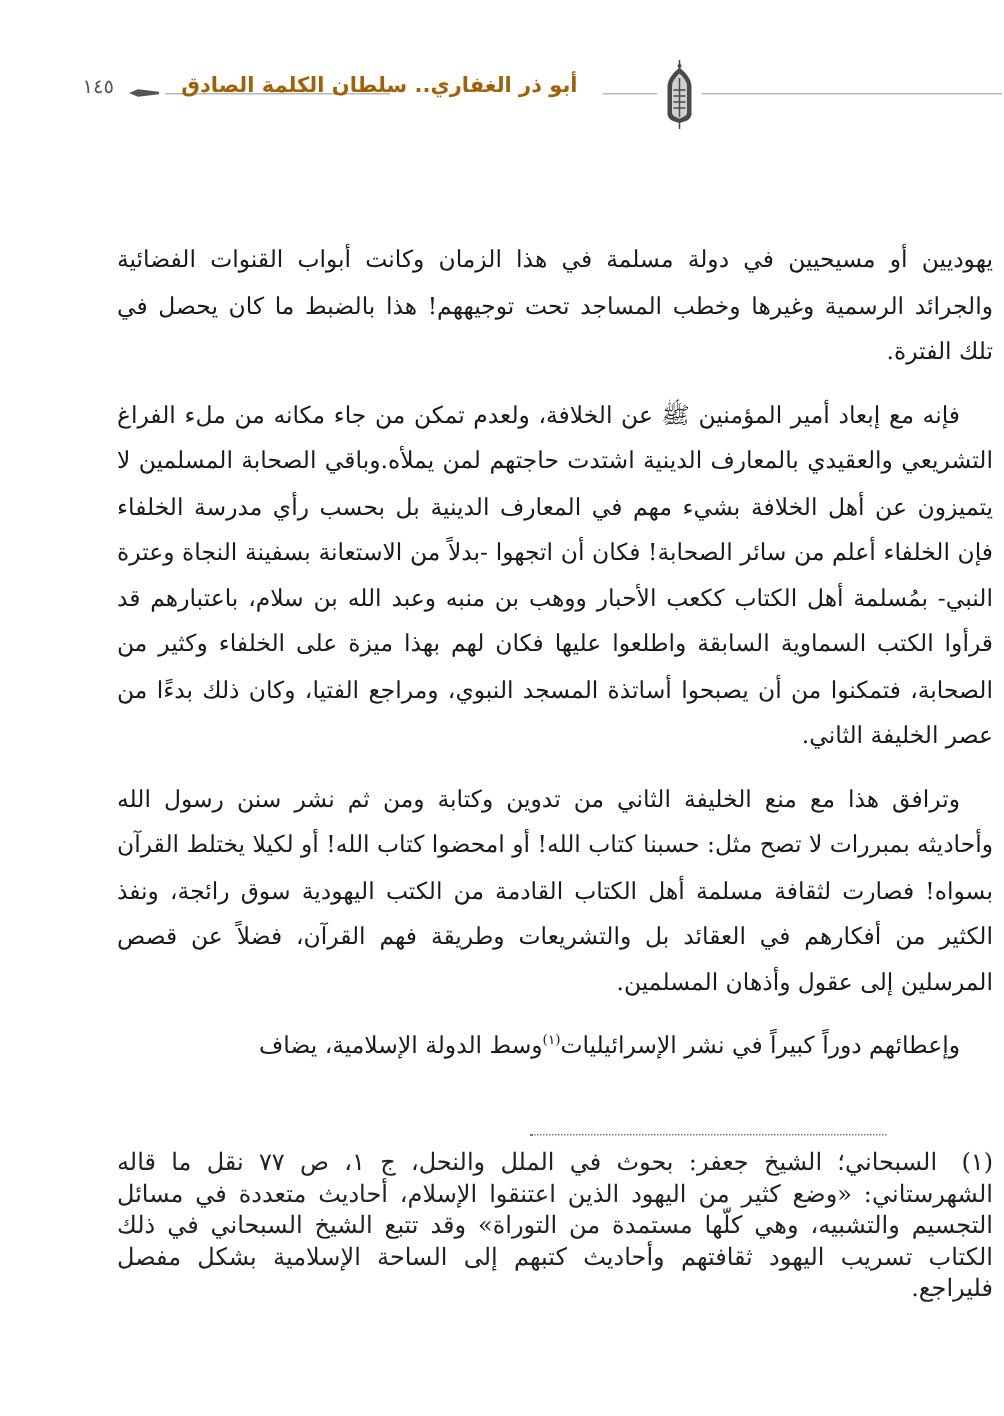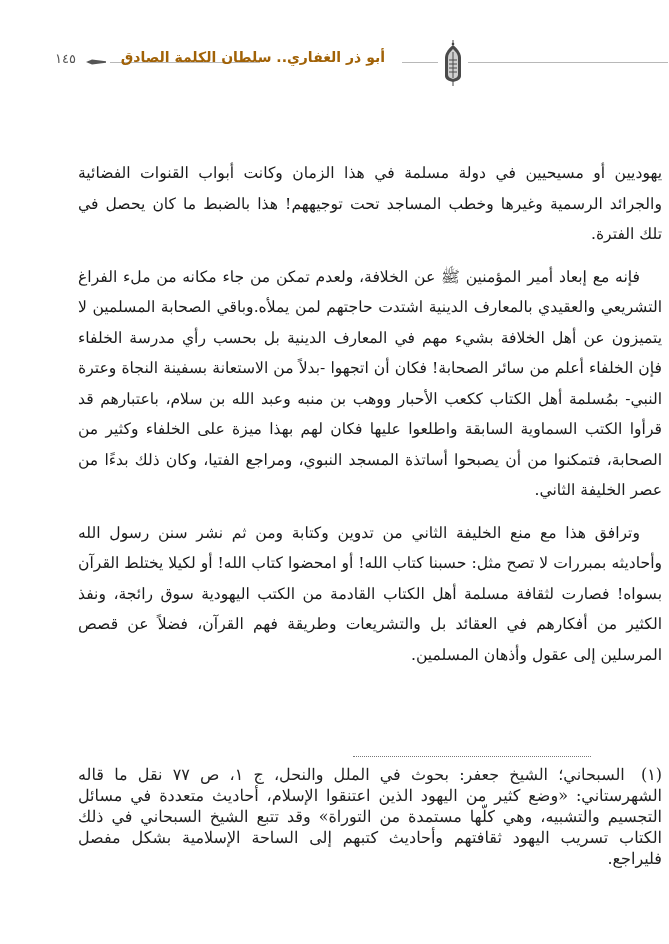--- a/index.html
+++ b/index.html
@@ -65,20 +65,21 @@
     <path d="M6 20 L14 20 M6 24 L14 24 M6 28 L14 28 M6 32 L14 32 M10 12 L10 38" stroke="#4a4a4a" stroke-width="1"></path>
     <line x1="10" y1="42" x2="10" y2="46" stroke="#444" stroke-width="1"></line>
   </svg>
   <div class="hdr-line l3"></div>
 </div>
 
 <div class="content">
   <p>يهوديين أو مسيحيين في دولة مسلمة في هذا الزمان وكانت أبواب القنوات الفضائية والجرائد الرسمية وغيرها وخطب المساجد تحت توجيههم! هذا بالضبط ما كان يحصل في تلك الفترة.</p>
   <p class="indent">فإنه مع إبعاد أمير المؤمنين ﷺ عن الخلافة، ولعدم تمكن من جاء مكانه من ملء الفراغ التشريعي والعقيدي بالمعارف الدينية اشتدت حاجتهم لمن يملأه.وباقي الصحابة المسلمين لا يتميزون عن أهل الخلافة بشيء مهم في المعارف الدينية بل بحسب رأي مدرسة الخلفاء فإن الخلفاء أعلم من سائر الصحابة! فكان أن اتجهوا -بدلاً من الاستعانة بسفينة النجاة وعترة النبي- بمُسلمة أهل الكتاب ككعب الأحبار ووهب بن منبه وعبد الله بن سلام، باعتبارهم قد قرأوا الكتب السماوية السابقة واطلعوا عليها فكان لهم بهذا ميزة على الخلفاء وكثير من الصحابة، فتمكنوا من أن يصبحوا أساتذة المسجد النبوي، ومراجع الفتيا، وكان ذلك بدءًا من عصر الخليفة الثاني.</p>
   <p class="indent">وترافق هذا مع منع الخليفة الثاني من تدوين وكتابة ومن ثم نشر سنن رسول الله وأحاديثه بمبررات لا تصح مثل: حسبنا كتاب الله! أو امحضوا كتاب الله! أو لكيلا يختلط القرآن بسواه! فصارت لثقافة مسلمة أهل الكتاب القادمة من الكتب اليهودية سوق رائجة، ونفذ الكثير من أفكارهم في العقائد بل والتشريعات وطريقة فهم القرآن، فضلاً عن قصص المرسلين إلى عقول وأذهان المسلمين.</p>
+  <p class="indent"><span>وإعطائهم دوراً كبيراً في نشر الإسرائيليات</span><sup class="fnref">(١)</sup><span>وسط الدولة الإسلامية، يضاف</span></p>
 </div>
 
 <div class="fn-sep"></div>
 
 <div class="footnote">
   <span class="fn-num">(١)</span>
   <span>السبحاني؛ الشيخ جعفر: بحوث في الملل والنحل، ج ١، ص ٧٧ نقل ما قاله الشهرستاني: «وضع كثير من اليهود الذين اعتنقوا الإسلام، أحاديث متعددة في مسائل التجسيم والتشبيه، وهي كلّها مستمدة من التوراة» وقد تتبع الشيخ السبحاني في ذلك الكتاب تسريب اليهود ثقافتهم وأحاديث كتبهم إلى الساحة الإسلامية بشكل مفصل فليراجع.</span>
 </div>
 
 </body></html>

